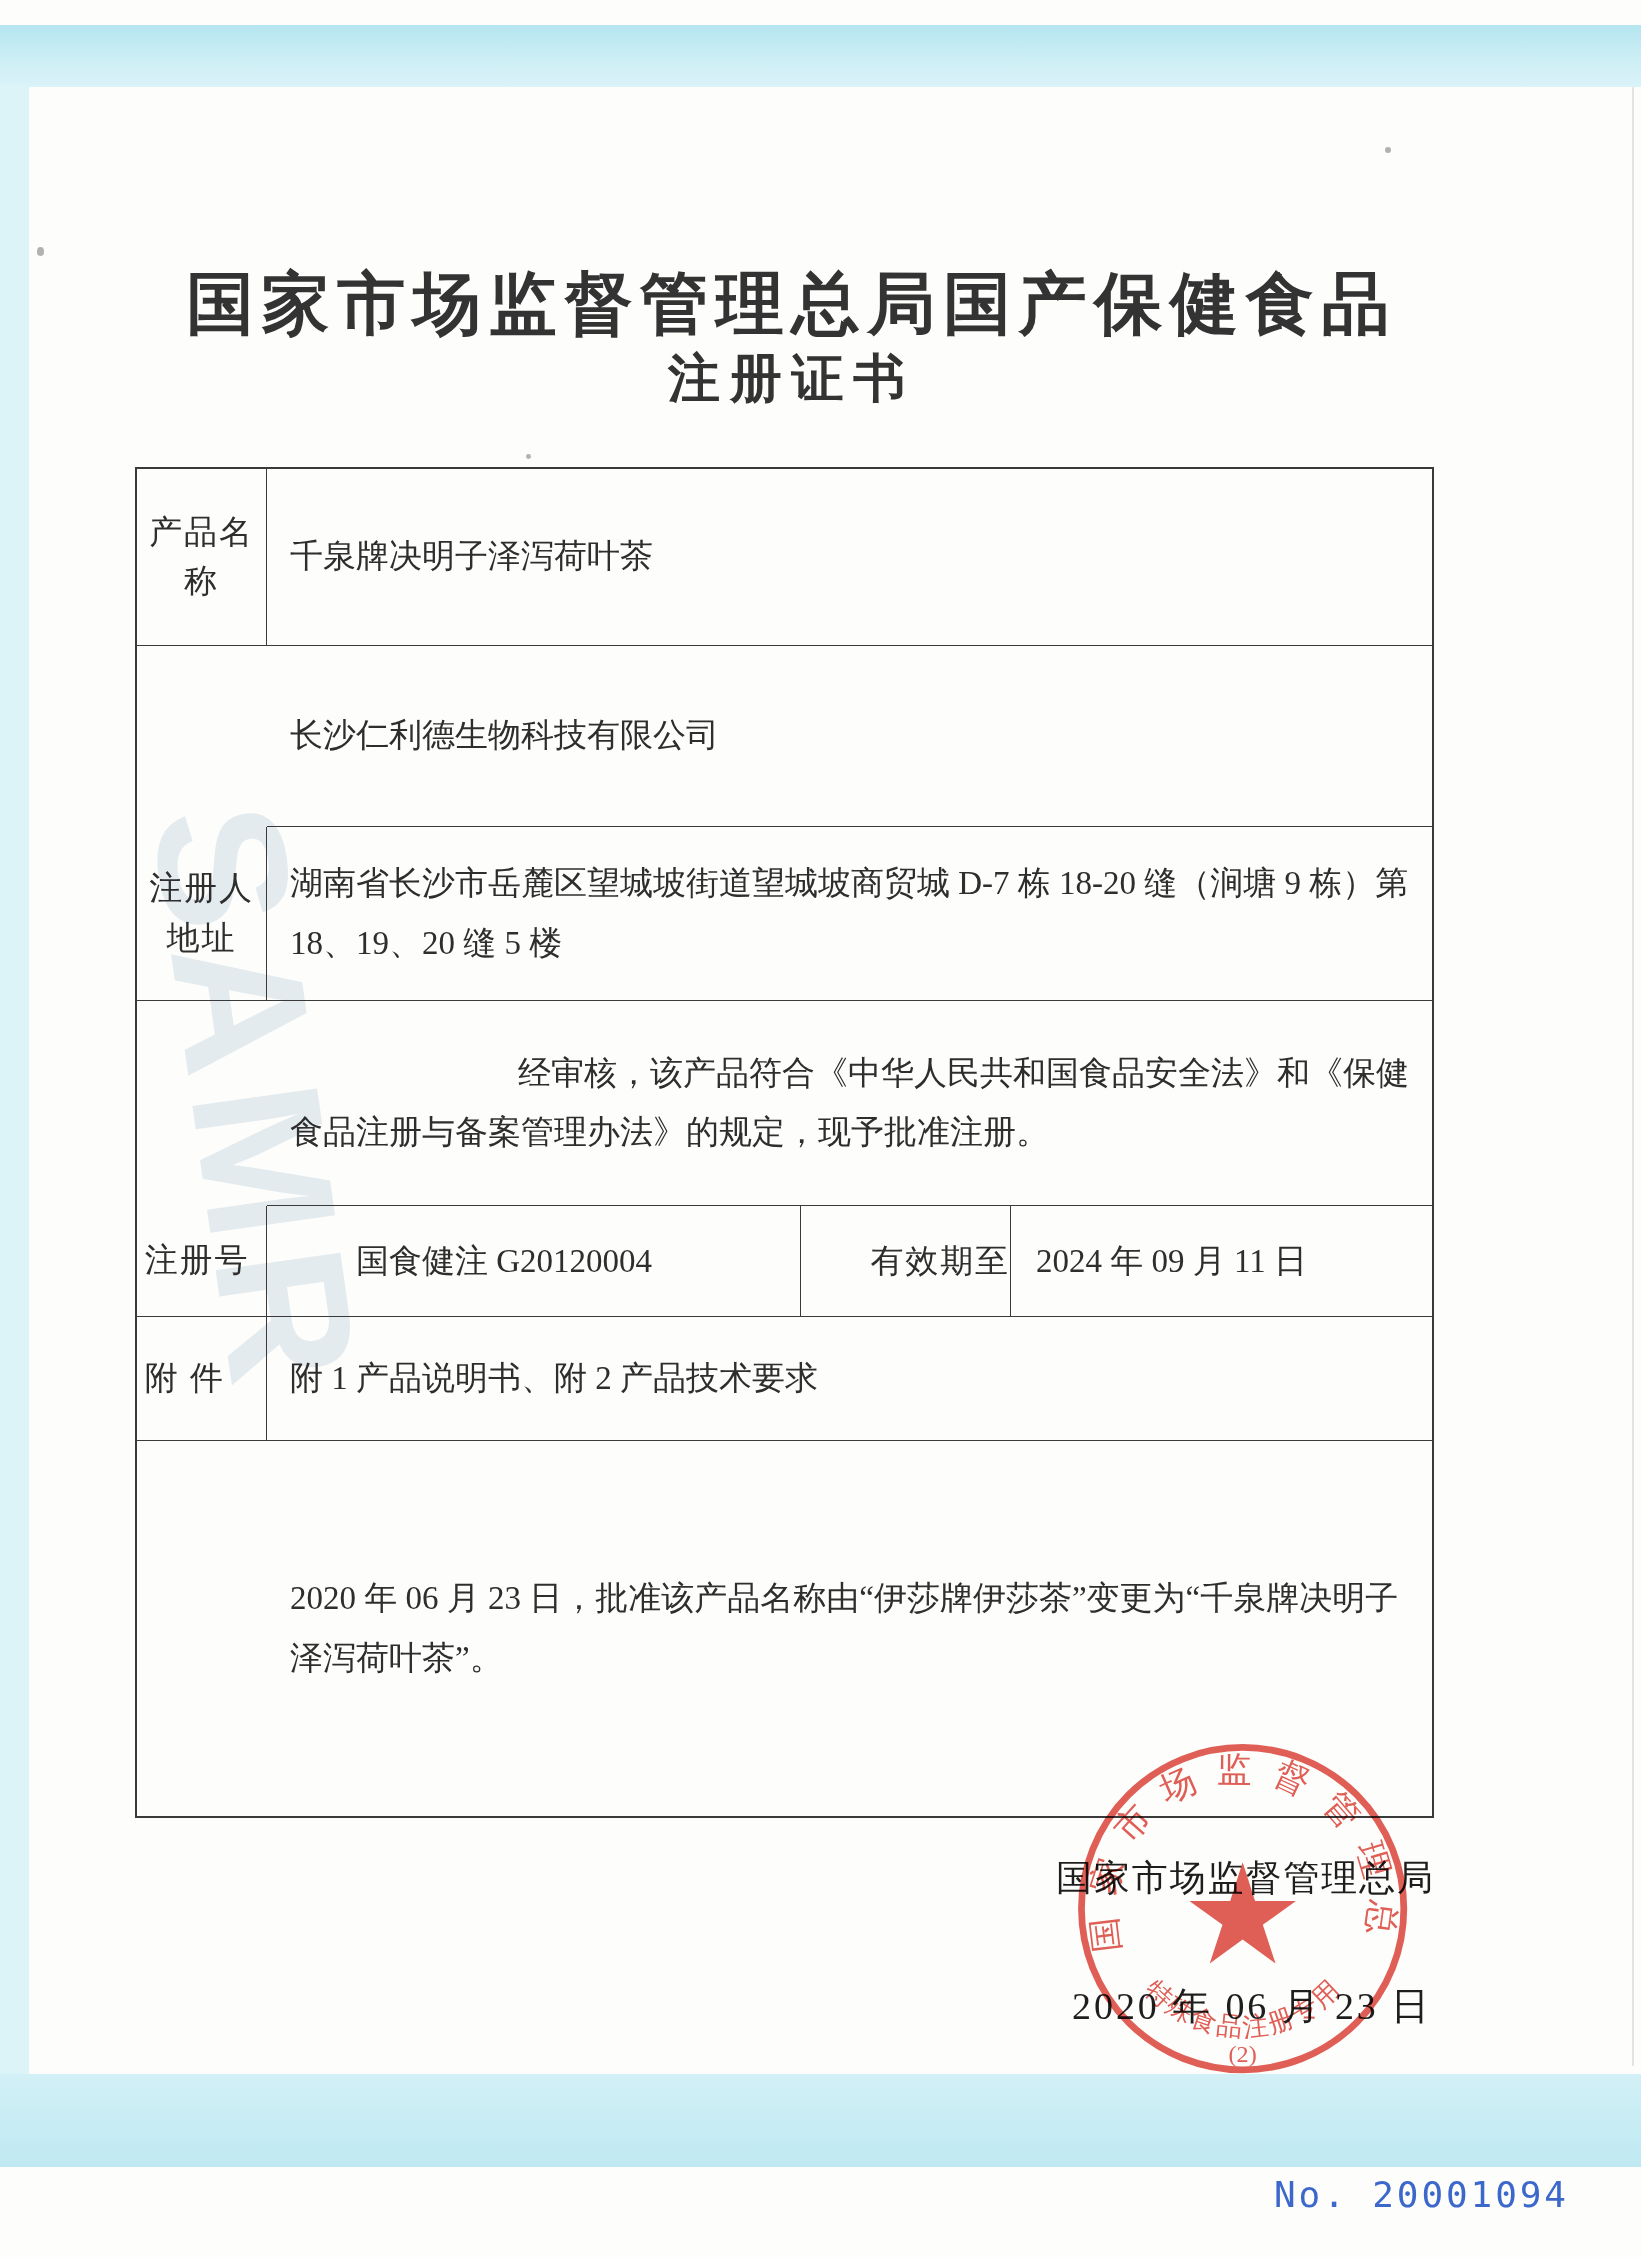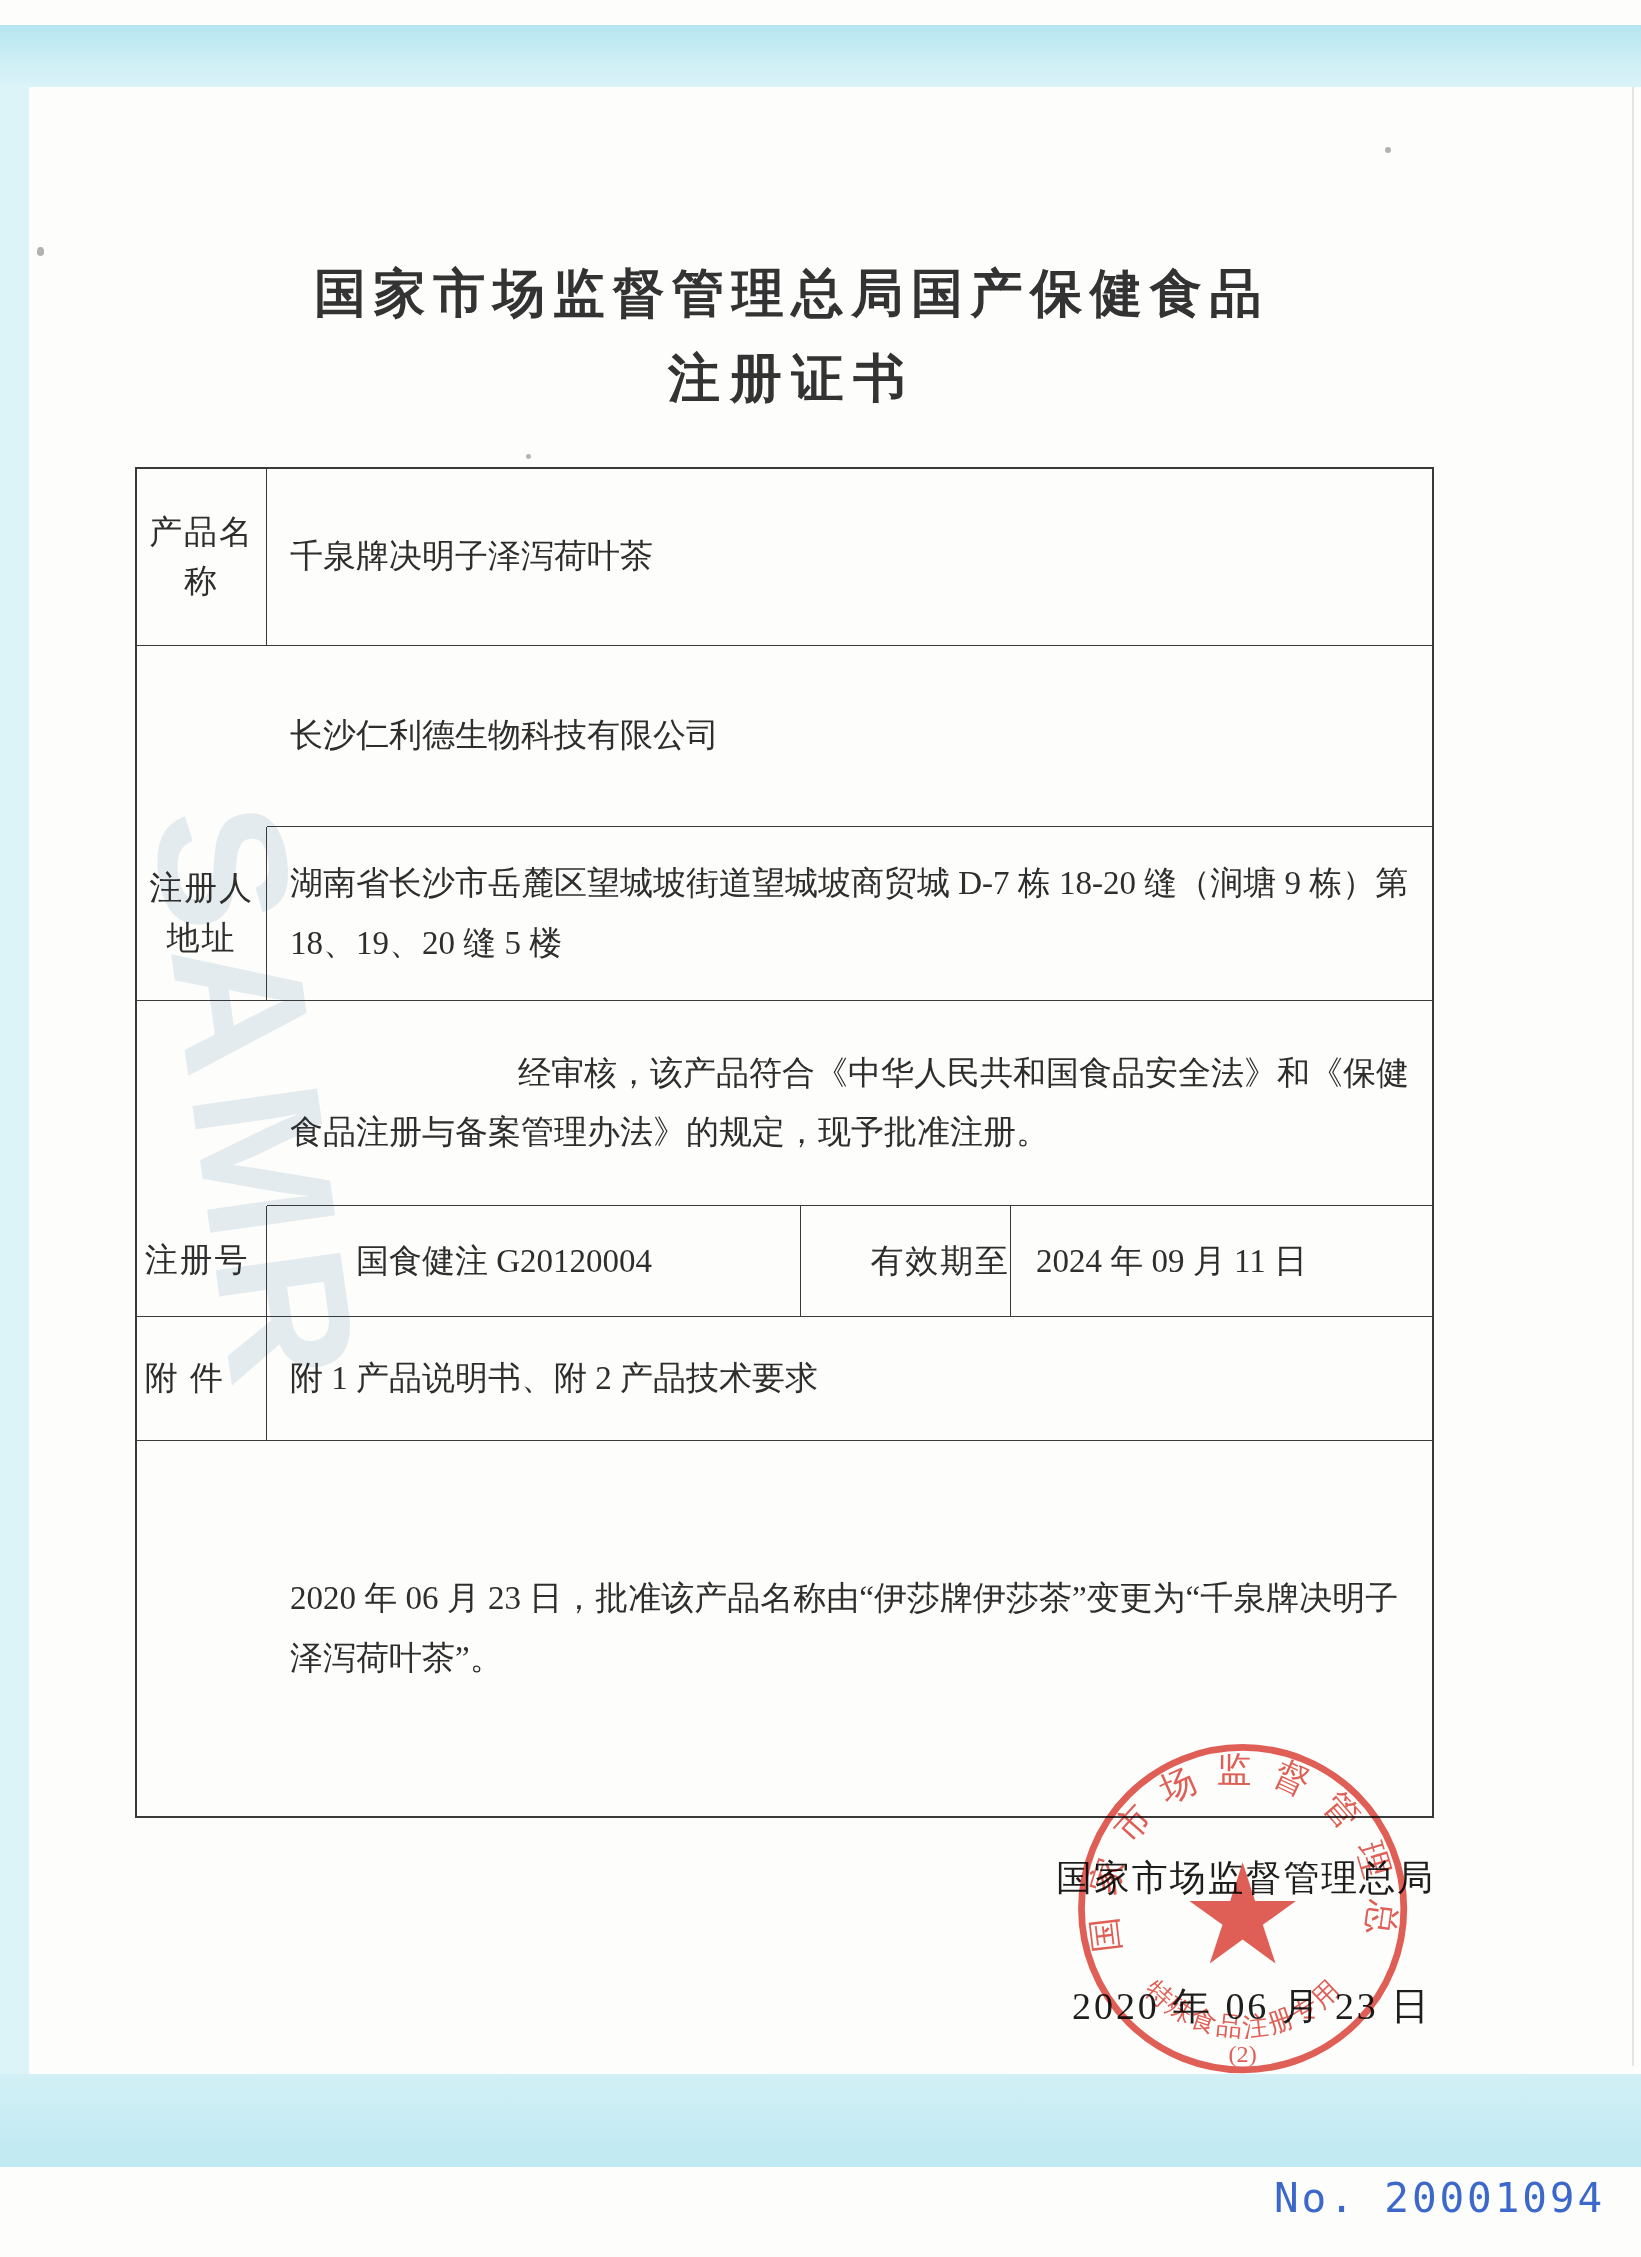--- a/index.html
+++ b/index.html
@@ -21,21 +21,21 @@
   .watermark{
     position:absolute;left:319px;top:792px;
     font-family:"Liberation Sans",sans-serif;
     font-size:183px;font-weight:bold;letter-spacing:13.5px;
     color:rgba(128,166,192,.20);
     transform:rotate(82deg);transform-origin:left top;
     white-space:nowrap;pointer-events:none;
   }
   
   .title1{position:absolute;left:0;top:259px;width:1583px;text-align:center;
-    font-size:52px;font-weight:bold;letter-spacing:7.7px;color:#333;}
+    font-size:68px;font-weight:bold;letter-spacing:7.7px;color:#333;}
   .title2{position:absolute;left:0;top:344px;width:1583px;text-align:center;
     font-size:52px;font-weight:bold;letter-spacing:9.7px;color:#333;}
   
   .cert-table{
     position:absolute;left:135px;top:467px;
     display:grid;
     grid-template-columns:130px 534px 210px 421px;
     grid-template-rows:177px 181px 174px 205px 111px 124px 375px;
     border:2.9px solid #3a3a3a;
     font-size:33px;
@@ -57,21 +57,21 @@
   
   .stamp{position:absolute;left:1067px;top:1733px;width:359px;height:359px;
     mix-blend-mode:multiply;opacity:.92;}
   .stamp text{font-family:"Liberation Serif","DejaVu Serif",serif;}
   .ring-text{font-size:36px;letter-spacing:20px;}
   .ring-bottom-text{font-size:27px;letter-spacing:2px;}
   .ring-num{font-size:25px;}
   
   .serial{position:absolute;left:1274px;top:2174px;
     font-family:"DejaVu Sans Mono","Liberation Mono",monospace;
-    font-size:41px;letter-spacing:2.9px;color:#3c68cc;}
+    font-size:36px;letter-spacing:2.9px;color:#3c68cc;}
 </style>
 </head>
 <body>
 
 <div class="band-top"></div>
 <div class="band-left"></div>
 <div class="band-bottom"></div>
 <div class="edge-right"></div>
 <div class="speck" style="left:37px;top:247px;width:6.8px;height:8.7px;"></div>
 <div class="speck" style="left:1385px;top:147px;width:5.8px;height:5.8px;"></div>

